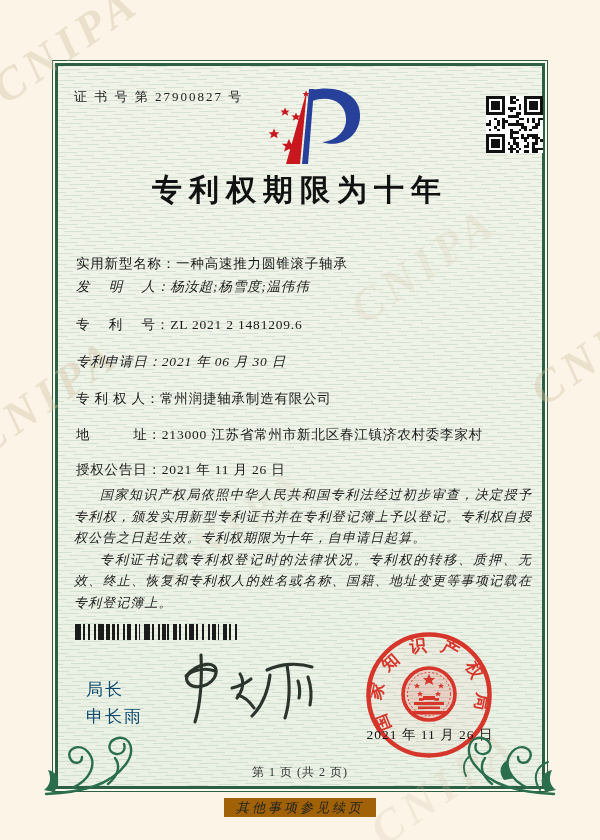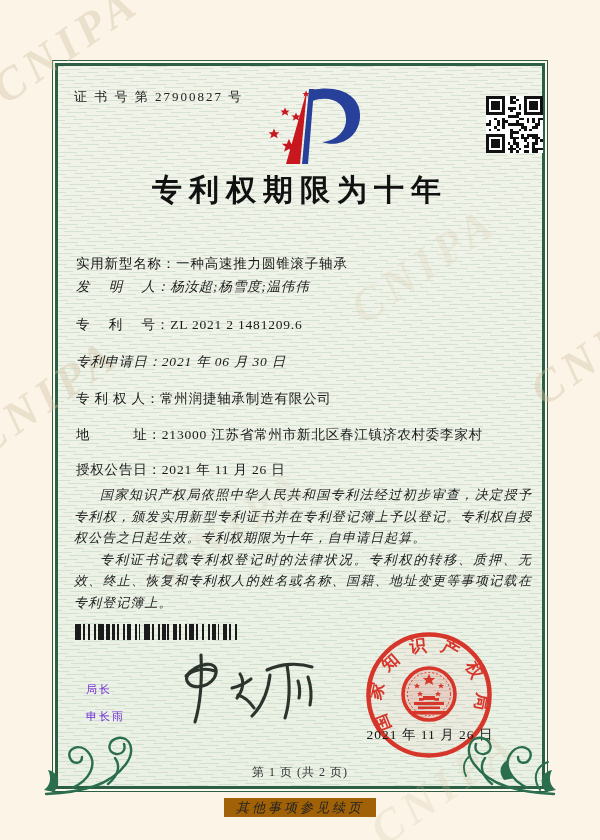--- a/index.html
+++ b/index.html
@@ -40,21 +40,21 @@
   .field-label{display:inline-block;}
   .field-value{display:inline-block;}
   .grant-right{position:absolute;left:236px;top:0;}
   .body-text{
     left:74px;top:484px;width:458px;font-size:13px;line-height:21.5px;
     text-align:justify;letter-spacing:1.1px;font-style:italic;color:#222;
   }
   .body-text p{margin:0;text-indent:2em;}
   .barcode{left:75px;top:624px;width:168px;height:16px;display:flex;align-items:stretch;}
   .barcode span{display:block;height:100%;}
-  .director{left:86px;top:676px;font-size:11px;letter-spacing:2px;color:#6d28d9;line-height:27px;}
+  .director{left:86px;top:676px;font-size:17px;letter-spacing:2px;color:#0c4a6e;line-height:27px;}
   .signature{left:166px;top:650px;width:160px;height:84px;}
   .seal{left:364px;top:630px;width:130px;height:130px;opacity:0.93;}
   .seal-date{
     left:352px;top:726px;width:156px;text-align:center;
     font-size:13.5px;letter-spacing:1px;color:#161616;z-index:4;
   }
   .page-no{left:52px;top:764px;width:496px;text-align:center;font-size:12px;letter-spacing:1px;color:#333;}
   .note{
     left:52px;top:799px;width:496px;text-align:center;font-size:13px;
     letter-spacing:3px;font-style:italic;color:#222;z-index:3;

